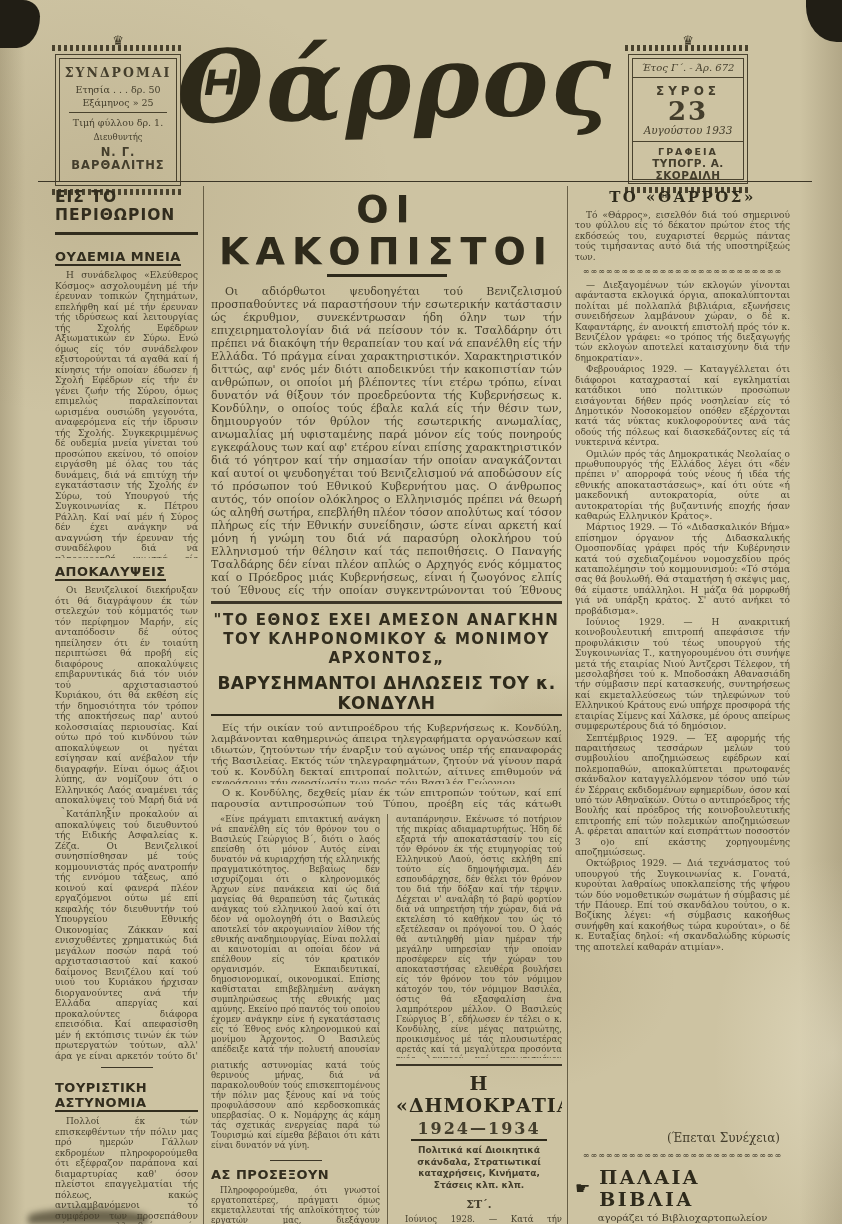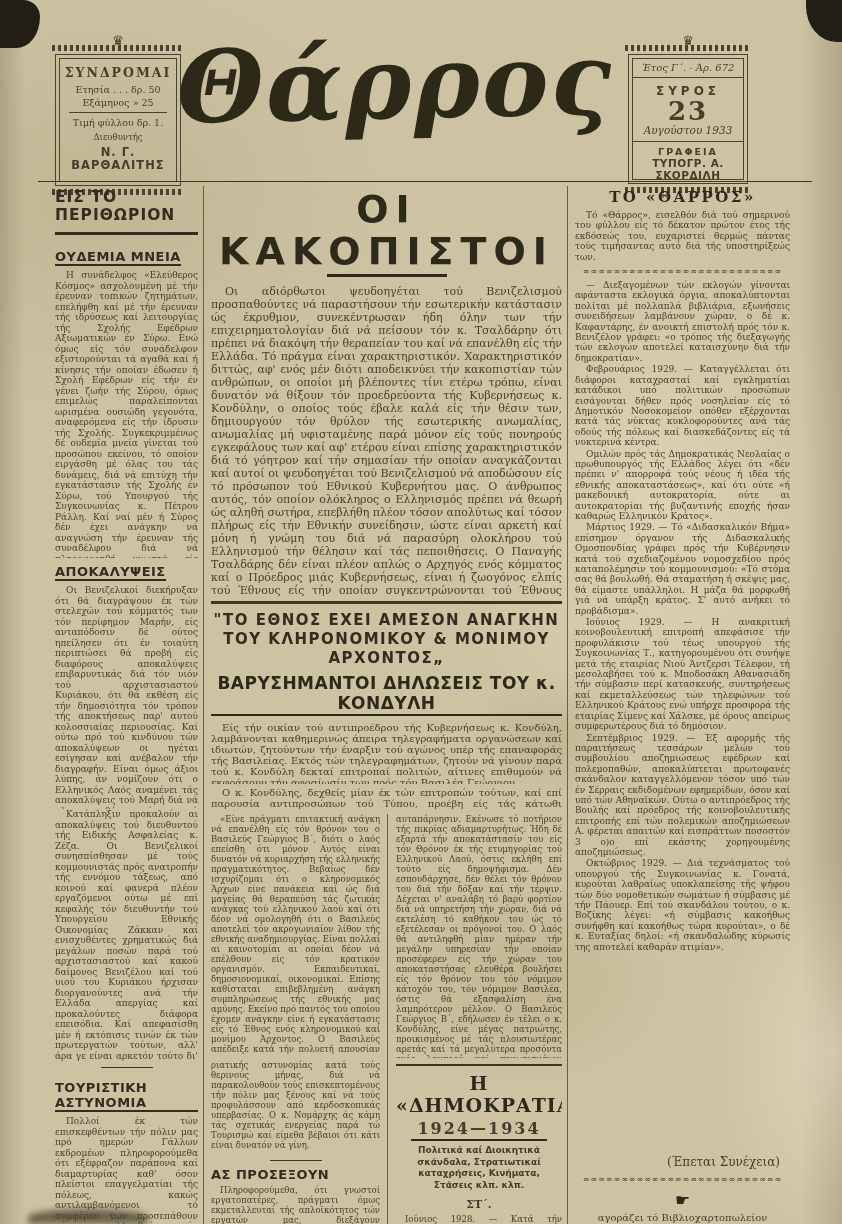--- a/index.html
+++ b/index.html
@@ -243,16 +243,17 @@
       <p>Ομιλών πρός τάς Δημοκρατικάς Νεολαίας ο πρωθυπουργός τής Ελλάδος λέγει ότι «δέν πρέπει ν' απορροφά τούς νέους ή ιδέα τής εθνικής αποκαταστάσεως», καί ότι ούτε «ή μακεδονική αυτοκρατορία, ούτε αι αυτοκρατορίαι τής βυζαντινής εποχής ήσαν καθαρώς Ελληνικόν Κράτος».</p>
       <p>Μάρτιος 1929. — Τό «Διδασκαλικόν Βήμα» επίσημον όργανον τής Διδασκαλικής Ομοσπονδίας γράφει πρός τήν Κυβέρνησιν κατά τού σχεδιαζομένου νομοσχεδίου πρός καταπολέμησιν τού κομμουνισμού: «Τό στόμα σας θά βουλωθή. Θά σταματήση ή σκέψις μας, θά είμαστε υπάλληλοι. Η μάζα θά μορφωθή γιά νά υπάρξη κράτος. Σ' αυτό ανήκει τό προβάδισμα».</p>
       <p>Ιούνιος 1929. — Η ανακριτική κοινοβουλευτική επιτροπή απεφάσισε τήν προφυλάκισιν τού τέως υπουργού τής Συγκοινωνίας Τ., κατηγορουμένου ότι συνήψε μετά τής εταιρίας Νιού Άντζερσι Τέλεφον, τή μεσολαβήσει τού κ. Μποδοσάκη Αθανασιάδη τήν σύμβασιν περί κατασκευής, συντηρήσεως καί εκμεταλλεύσεως τών τηλεφώνων τού Ελληνικού Κράτους ενώ υπήρχε προσφορά τής εταιρίας Σίμενς καί Χάλσκε, μέ όρους απείρως συμφερωτέρους διά τό δημόσιον.</p>
       <p>Σεπτέμβριος 1929. — Έξ αφορμής τής παραιτήσεως τεσσάρων μελών τού συμβουλίου αποζημιώσεως εφέδρων καί πολεμοπαθών, αποκαλύπτεται πρωτοφανές σκάνδαλον καταγγελλόμενον τόσον υπό τών έν Σέρραις εκδιδομένων εφημερίδων, όσον καί υπό τών Αθηναϊκών. Ούτω ο αντιπρόεδρος τής Βουλής καί πρόεδρος τής κοινοβουλευτικής επιτροπής επί τών πολεμικών αποζημιώσεων Α. φέρεται απαιτών καί εισπράττων ποσοστόν 3 ο)ο επί εκάστης χορηγουμένης αποζημιώσεως.</p>
       <p>Οκτώβριος 1929. — Διά τεχνάσματος τού υπουργού τής Συγκοινωνίας κ. Γονατά, κυρούται λαθραίως υποκλαπείσης τής ψήφου τών δύο νομοθετικών σωμάτων ή σύμβασις μέ τήν Πάουερ. Επί τού σκανδάλου τούτου, ο κ. Βοζίκης λέγει: «ή σύμβασις κακοήθως συνήφθη καί κακοήθως τώρα κυρούται», ο δέ κ. Ευταξίας δηλοί: «ή σκανδαλώδης κύρωσίς της αποτελεί καθαράν ατιμίαν».</p>
     </div>
     <div class="cont-note">(Έπεται Συνέχεια)</div>
     <div class="chain">∞∞∞∞∞∞∞∞∞∞∞∞∞∞∞∞∞∞∞∞∞∞∞∞∞∞</div>
     <div class="books-row">
       <span class="hand">☛</span>
+      <span class="books-title">ΠΑΛΑΙΑ ΒΙΒΛΙΑ</span>
     </div>
     <div class="books-sub">αγοράζει τό Βιβλιοχαρτοπωλείον</div>
   </section>
 </div>
 
 </body></html>

